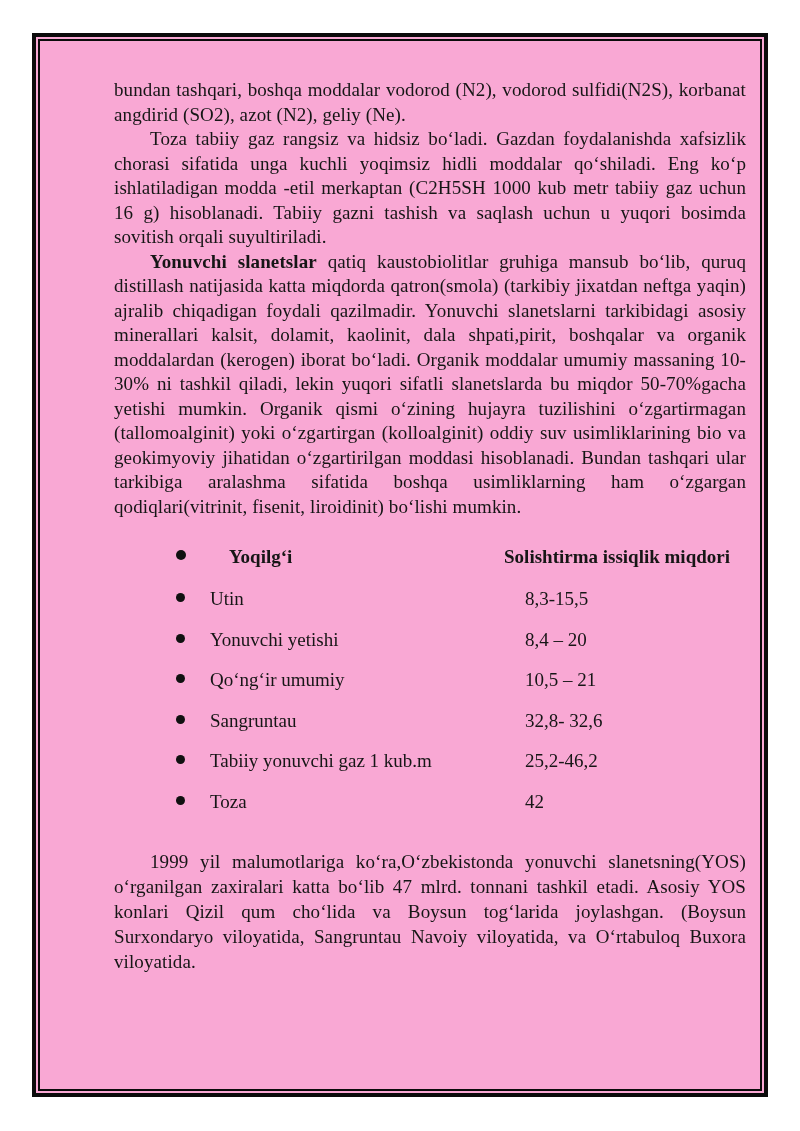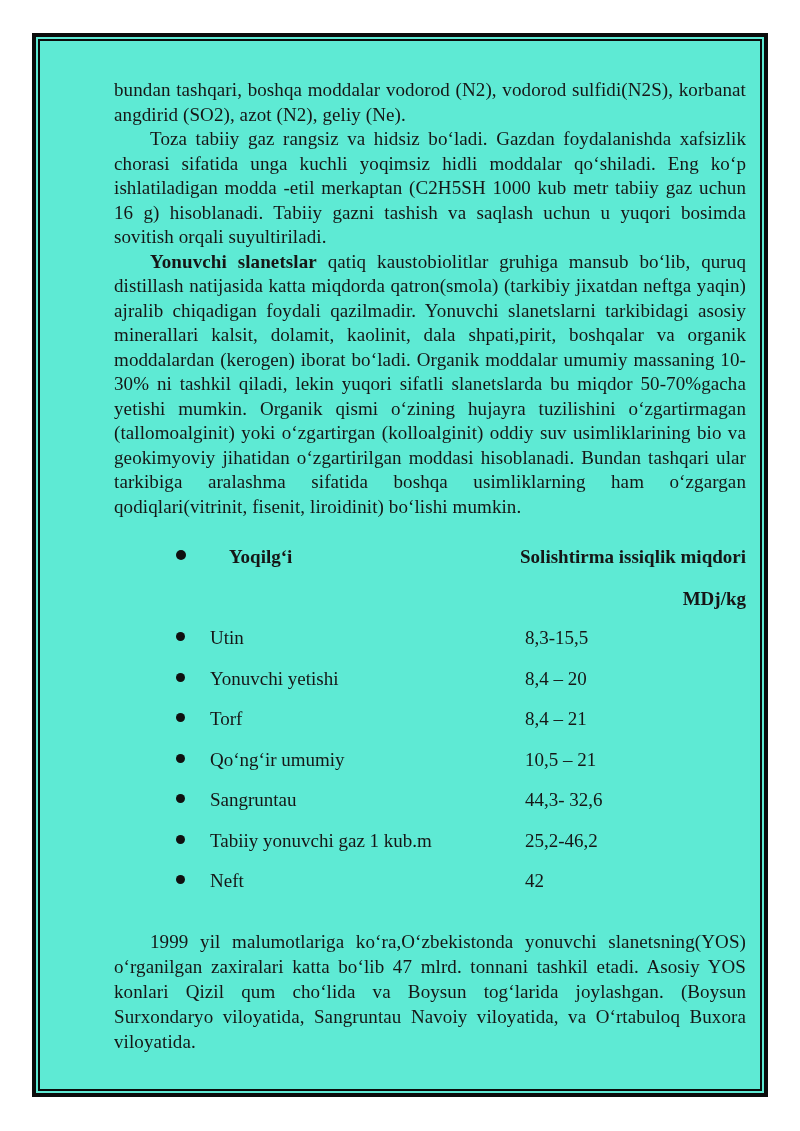--- a/index.html
+++ b/index.html
@@ -13,21 +13,21 @@
     overflow: hidden;
   }
   .frame-outer {
     position: absolute;
     left: 32px;
     top: 33px;
     width: 736px;
     height: 1064px;
     box-sizing: border-box;
     border: 4px solid #0b0b0b;
-    background: #5eead4;
+    background: #f9a8d4;
   }
   .frame-inner {
     position: absolute;
     inset: 2px;
     border: 2px solid #0b0b0b;
   }
   .content {
     position: absolute;
     inset: 0;
     box-sizing: border-box;
@@ -72,21 +72,21 @@
   }
   .frow.header .fname { left: 115px; font-weight: bold; }
   .fvalue {
     position: absolute;
     left: 411px;
     top: 0;
     white-space: nowrap;
   }
   .fvalue-h {
     position: absolute;
-    right: 0;
+    right: 16px;
     top: 0;
     font-weight: bold;
     white-space: nowrap;
   }
   .unit {
     position: absolute;
     right: 0;
     top: 0;
     font-weight: bold;
   }
@@ -109,64 +109,56 @@
       <p class="para indent"><b class="lead">Yonuvchi slanetslar</b><span> qatiq kaustobiolitlar gruhiga mansub bo‘lib, quruq distillash natijasida katta miqdorda qatron(smola) (tarkibiy jixatdan neftga yaqin) ajralib chiqadigan foydali qazilmadir. Yonuvchi slanetslarni tarkibidagi asosiy minerallari kalsit, dolamit, kaolinit, dala shpati,pirit, boshqalar va organik moddalardan (kerogen) iborat bo‘ladi. Organik moddalar umumiy massaning 10-30% ni tashkil qiladi, lekin yuqori sifatli slanetslarda bu miqdor 50-70%gacha yetishi mumkin. Organik qismi o‘zining hujayra tuzilishini o‘zgartirmagan (tallomoalginit) yoki o‘zgartirgan (kolloalginit) oddiy suv usimliklarining bio va geokimyoviy jihatidan o‘zgartirilgan moddasi hisoblanadi. Bundan tashqari ular tarkibiga aralashma sifatida boshqa usimliklarning ham o‘zgargan qodiqlari(vitrinit, fisenit, liroidinit) bo‘lishi mumkin.</span></p>
 
       <div class="fuel-list">
 
         <div class="frow header">
           <span class="bullet"></span>
           <span class="fname">Yoqilg‘i</span>
           <span class="fvalue-h">Solishtirma issiqlik miqdori</span>
         </div>
 
-        <div class="frow unit-row">
-          <span class="unit">MDj/kg</span>
-        </div>
 
         <div class="frow">
           <span class="bullet"></span>
           <span class="fname">Utin</span>
           <span class="fvalue">8,3-15,5</span>
         </div>
 
         <div class="frow">
           <span class="bullet"></span>
           <span class="fname">Yonuvchi yetishi</span>
           <span class="fvalue">8,4 – 20</span>
         </div>
 
-        <div class="frow">
-          <span class="bullet"></span>
-          <span class="fname">Torf</span>
-          <span class="fvalue">8,4 – 21</span>
-        </div>
 
         <div class="frow">
           <span class="bullet"></span>
           <span class="fname">Qo‘ng‘ir umumiy</span>
           <span class="fvalue">10,5 – 21</span>
         </div>
 
 
         <div class="frow">
           <span class="bullet"></span>
           <span class="fname">Sangruntau</span>
-          <span class="fvalue">44,3- 32,6</span>
+          <span class="fvalue">32,8- 32,6</span>
         </div>
 
         <div class="frow">
           <span class="bullet"></span>
           <span class="fname">Tabiiy yonuvchi gaz 1 kub.m</span>
           <span class="fvalue">25,2-46,2</span>
         </div>
 
         <div class="frow">
           <span class="bullet"></span>
-          <span class="fname">Neft</span>
+          <span class="fname">Toza</span>
           <span class="fvalue">42</span>
         </div>
 
       </div>
 
       <p class="para indent closing">1999 yil malumotlariga ko‘ra,O‘zbekistonda yonuvchi slanetsning(YOS) o‘rganilgan zaxiralari katta bo‘lib 47 mlrd. tonnani tashkil etadi. Asosiy YOS konlari Qizil qum cho‘lida va Boysun tog‘larida joylashgan. (Boysun Surxondaryo viloyatida, Sangruntau Navoiy viloyatida, va O‘rtabuloq Buxora viloyatida.</p>
 
     </div>
   </div>
 </div>

